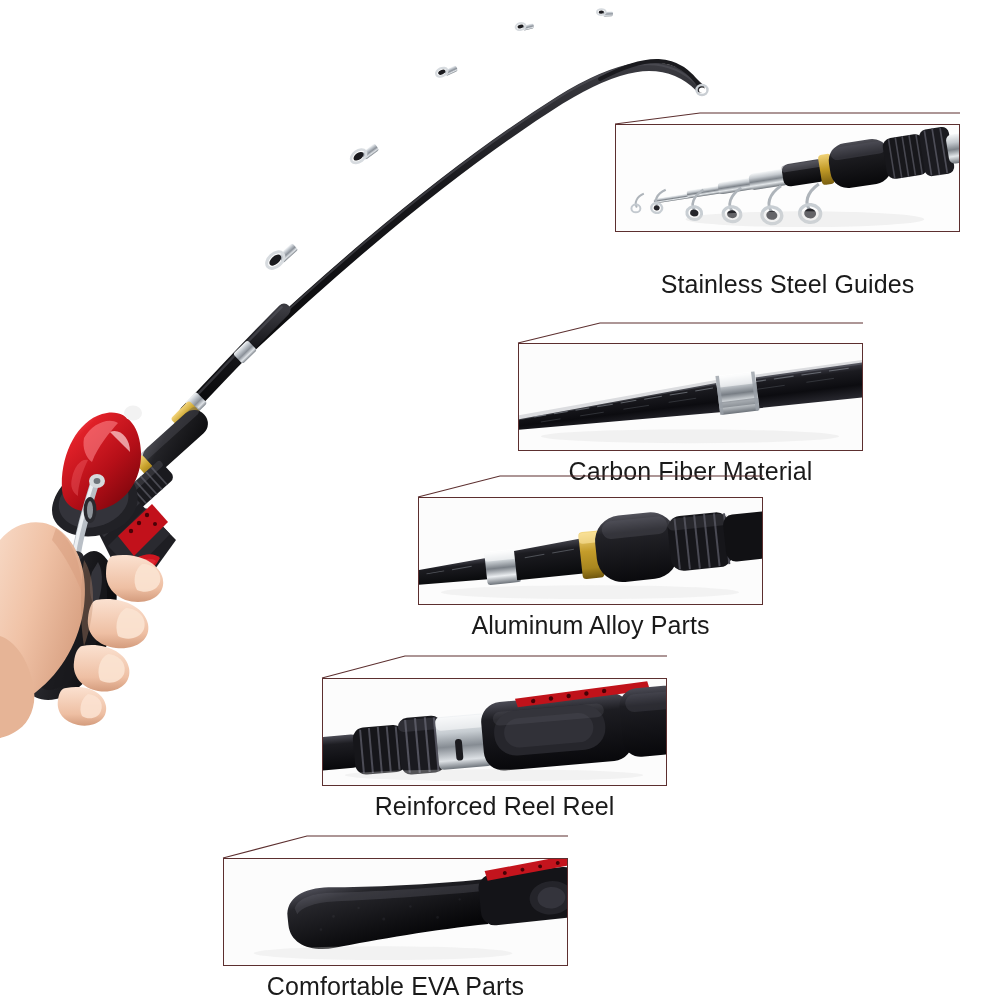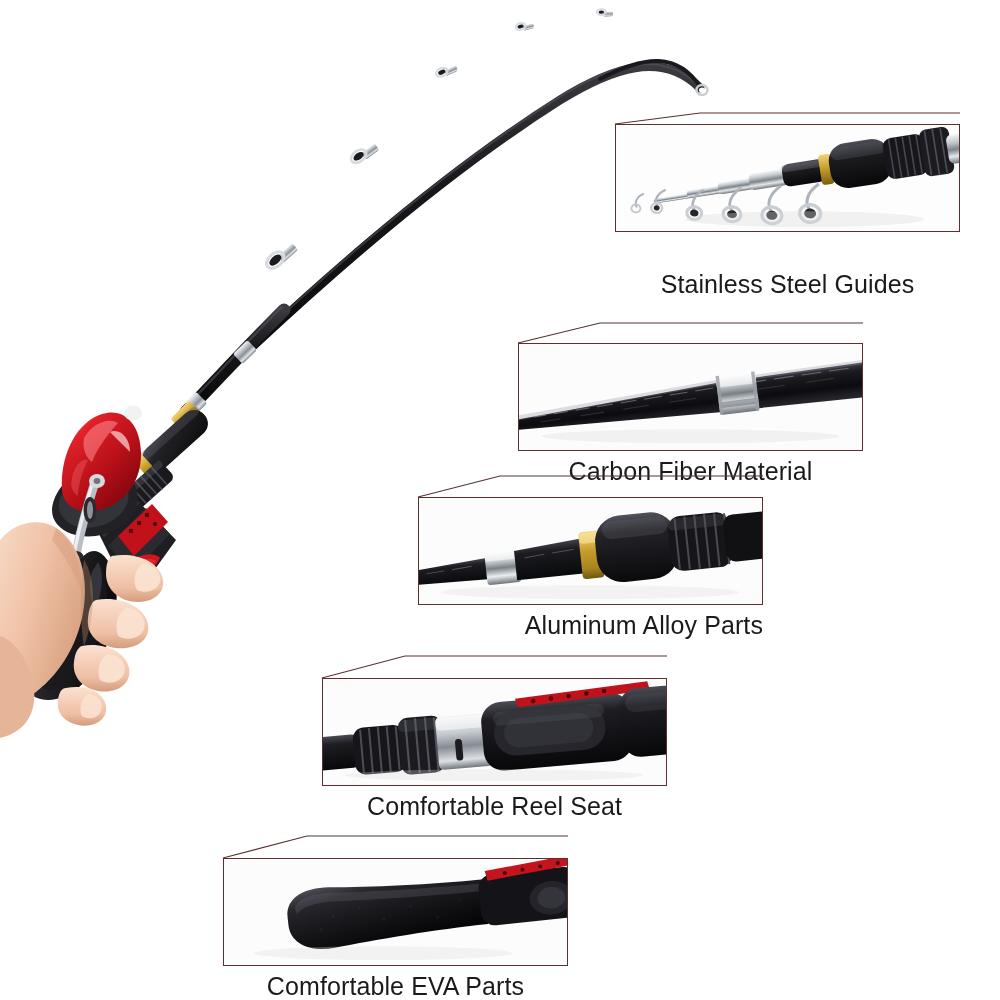--- a/index.html
+++ b/index.html
@@ -529,21 +529,21 @@
             <line x1="300" y1="29" x2="300" y2="83"></line>
             <line x1="310" y1="30" x2="310" y2="82"></line>
           </g>
           <rect x="252" y="30" width="62" height="12" rx="6" fill="#5e5e69" opacity="0.25"></rect>
 
           <rect x="308" y="32" width="50" height="48" rx="10" fill="#111114"></rect>
         </g>
         <ellipse cx="172" cy="96" rx="150" ry="7" fill="#dcdcdc" opacity="0.32"></ellipse>
       </svg>
     </div>
-    <div class="callout-caption" style="left:418px;top:611px;width:345px;text-align:right;">Aluminum Alloy Parts</div>
+    <div class="callout-caption" style="left:418px;top:611px;width:345px;">Aluminum Alloy Parts</div>
   </div>
 
   <div class="callout" style="left:0;top:0;width:1000px;height:1000px;">
     <svg class="callout-leader" width="1000" height="1000">
       <polyline points="322,678 405,656 667,656" fill="none" stroke="#5c2f2f" stroke-width="1.1"></polyline>
     </svg>
     <div class="callout-frame" style="left:322px;top:678px;width:345px;height:108px;">
       <svg class="photo" viewBox="0 0 345 108" preserveAspectRatio="none">
         <defs>
           <linearGradient id="gBlk5" x1="0" y1="0" x2="0" y2="1">
@@ -599,21 +599,21 @@
             <circle cx="268" cy="23" r="2.2"></circle>
             <circle cx="286" cy="22" r="2.2"></circle>
           </g>
 
           <rect x="300" y="22" width="64" height="70" rx="18" fill="url(#gBlk5)"></rect>
           <rect x="306" y="28" width="52" height="18" rx="9" fill="#5c5c66" opacity="0.25"></rect>
         </g>
         <ellipse cx="172" cy="98" rx="150" ry="6" fill="#dcdcdc" opacity="0.3"></ellipse>
       </svg>
     </div>
-    <div class="callout-caption" style="left:322px;top:792px;width:345px;">Comfortable Reel Seat</div>
+    <div class="callout-caption" style="left:322px;top:792px;width:345px;">Reinforced Reel Reel</div>
   </div>
 
   <div class="callout" style="left:0;top:0;width:1000px;height:1000px;">
     <svg class="callout-leader" width="1000" height="1000">
       <polyline points="223,858 307,836 568,836" fill="none" stroke="#5c2f2f" stroke-width="1.1"></polyline>
     </svg>
     <div class="callout-frame" style="left:223px;top:858px;width:345px;height:108px;">
       <svg class="photo" viewBox="0 0 345 108" preserveAspectRatio="none">
         <defs>
           <linearGradient id="gEva6" x1="0.1" y1="0" x2="0.6" y2="1">

